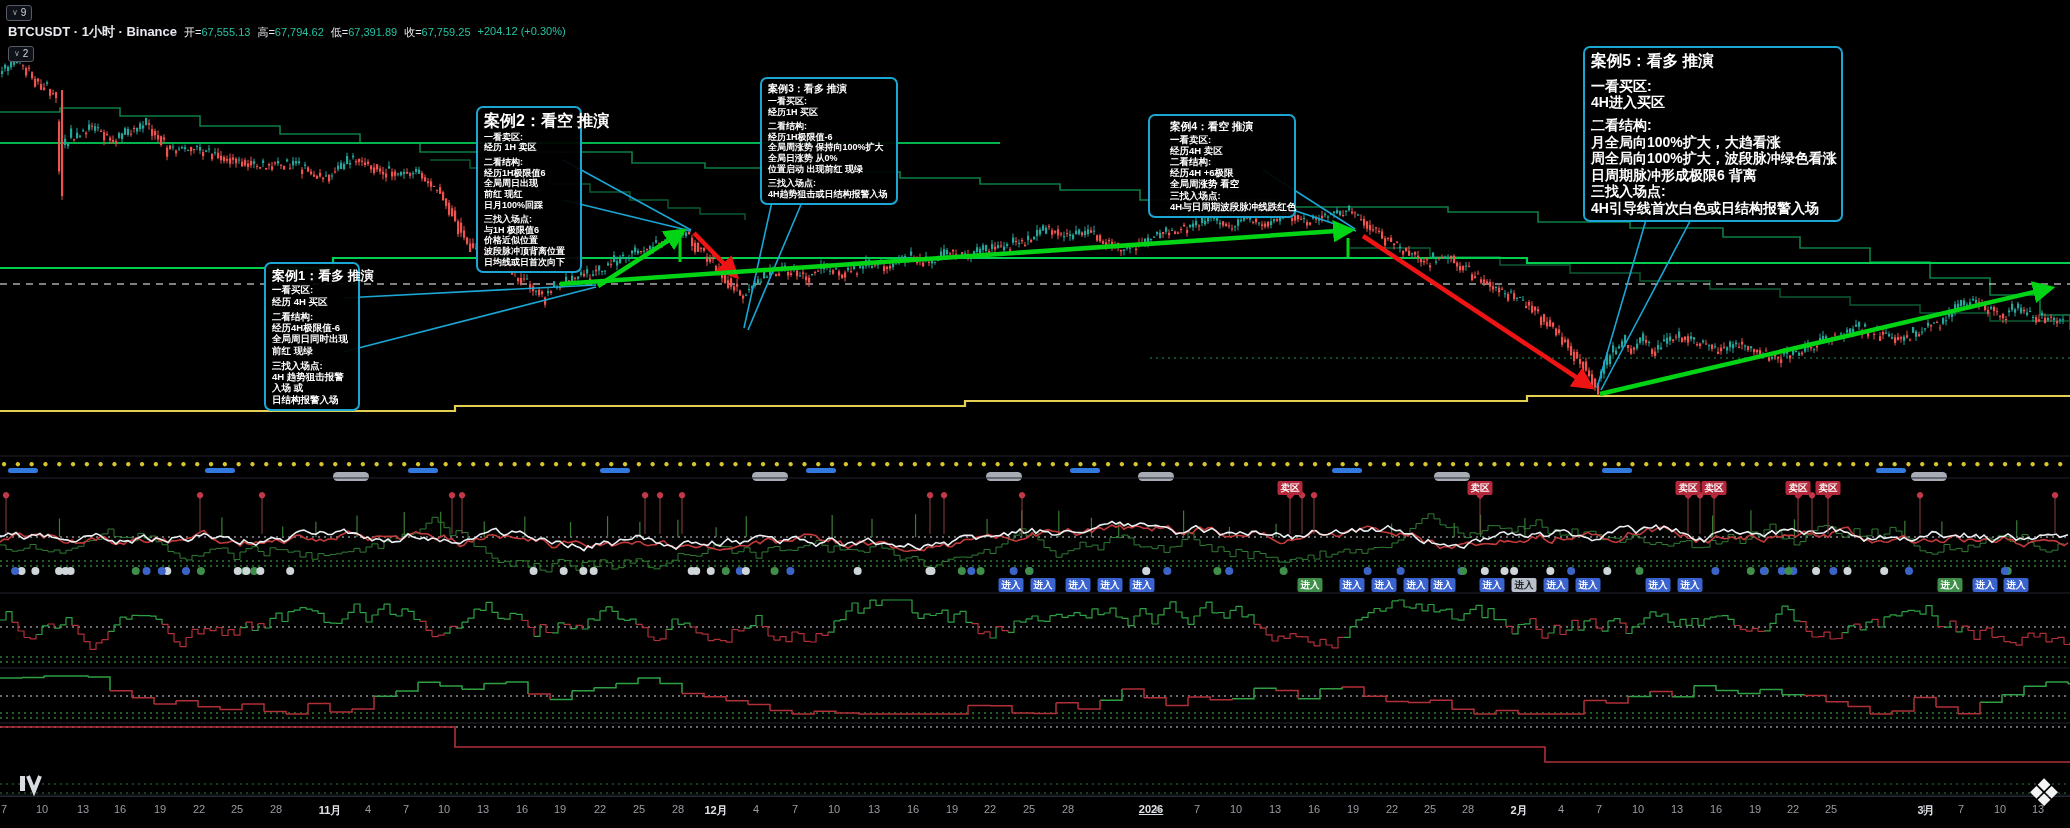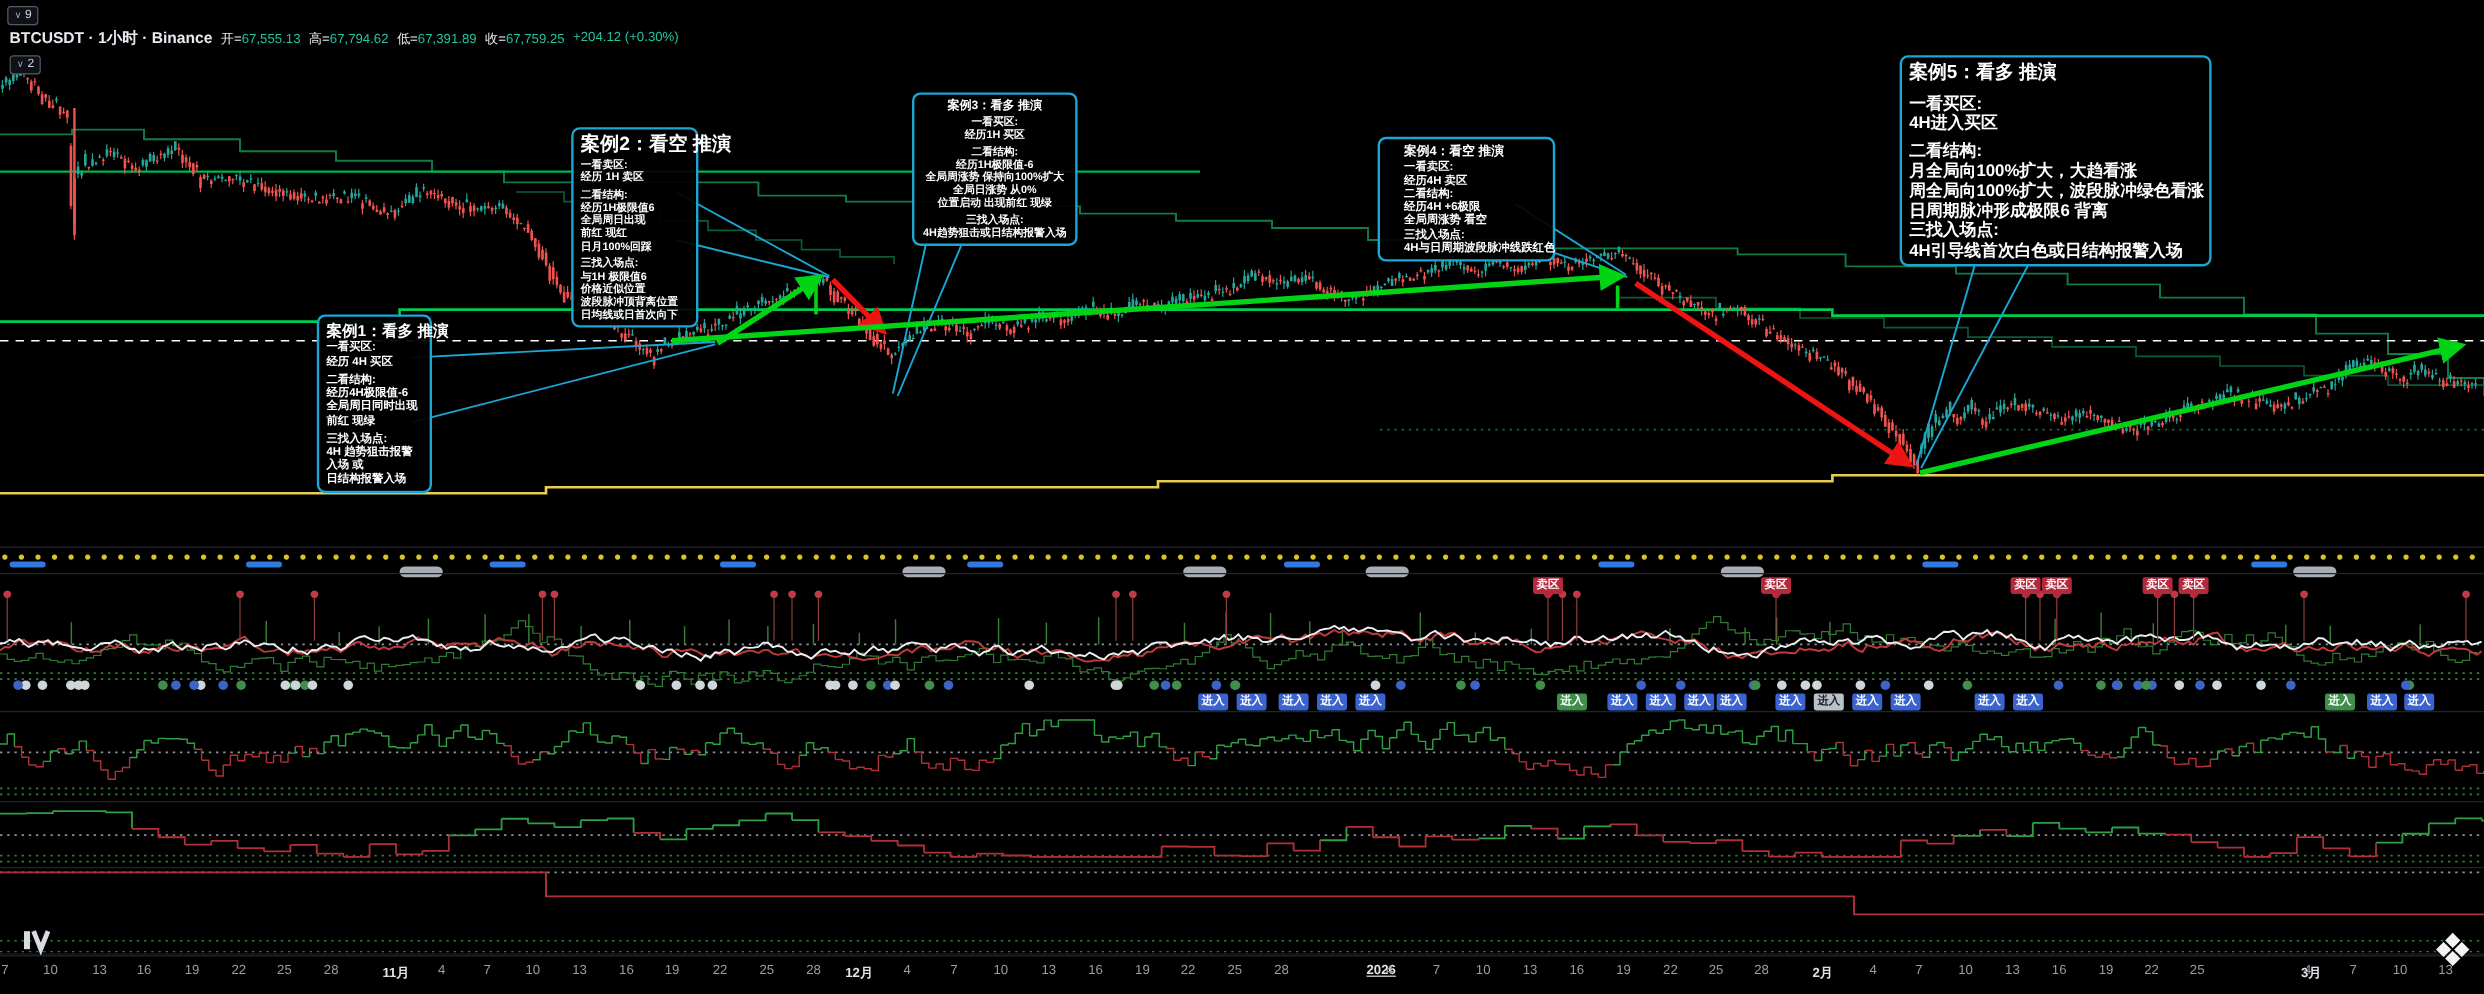--- a/index.html
+++ b/index.html
@@ -248,21 +248,21 @@
         <div>全局周日出现</div>
         <div>前红 现红</div>
         <div>日月100%回踩</div>
         <div class="blank"></div>
         <div>三找入场点:</div>
         <div>与1H 极限值6</div>
         <div>价格近似位置</div>
         <div>波段脉冲顶背离位置</div>
         <div>日均线或日首次向下</div>
       </div>
-      <div class="case" style="left: 760px; top: 77px; width: 122px; font-size: 9px; text-align: center;">
+      <div class="case" style="left: 760px; top: 77px; width: 122px; font-size: 9px;">
         <div class="t" style="font-size: 10.08px;">案例3：看多 推演</div>
         <div>一看买区:</div>
         <div>经历1H 买区</div>
         <div class="blank"></div>
         <div>二看结构:</div>
         <div>经历1H极限值-6</div>
         <div>全局周涨势 保持向100%扩大</div>
         <div>全局日涨势 从0%</div>
         <div>位置启动 出现前红 现绿</div>
         <div class="blank"></div>

